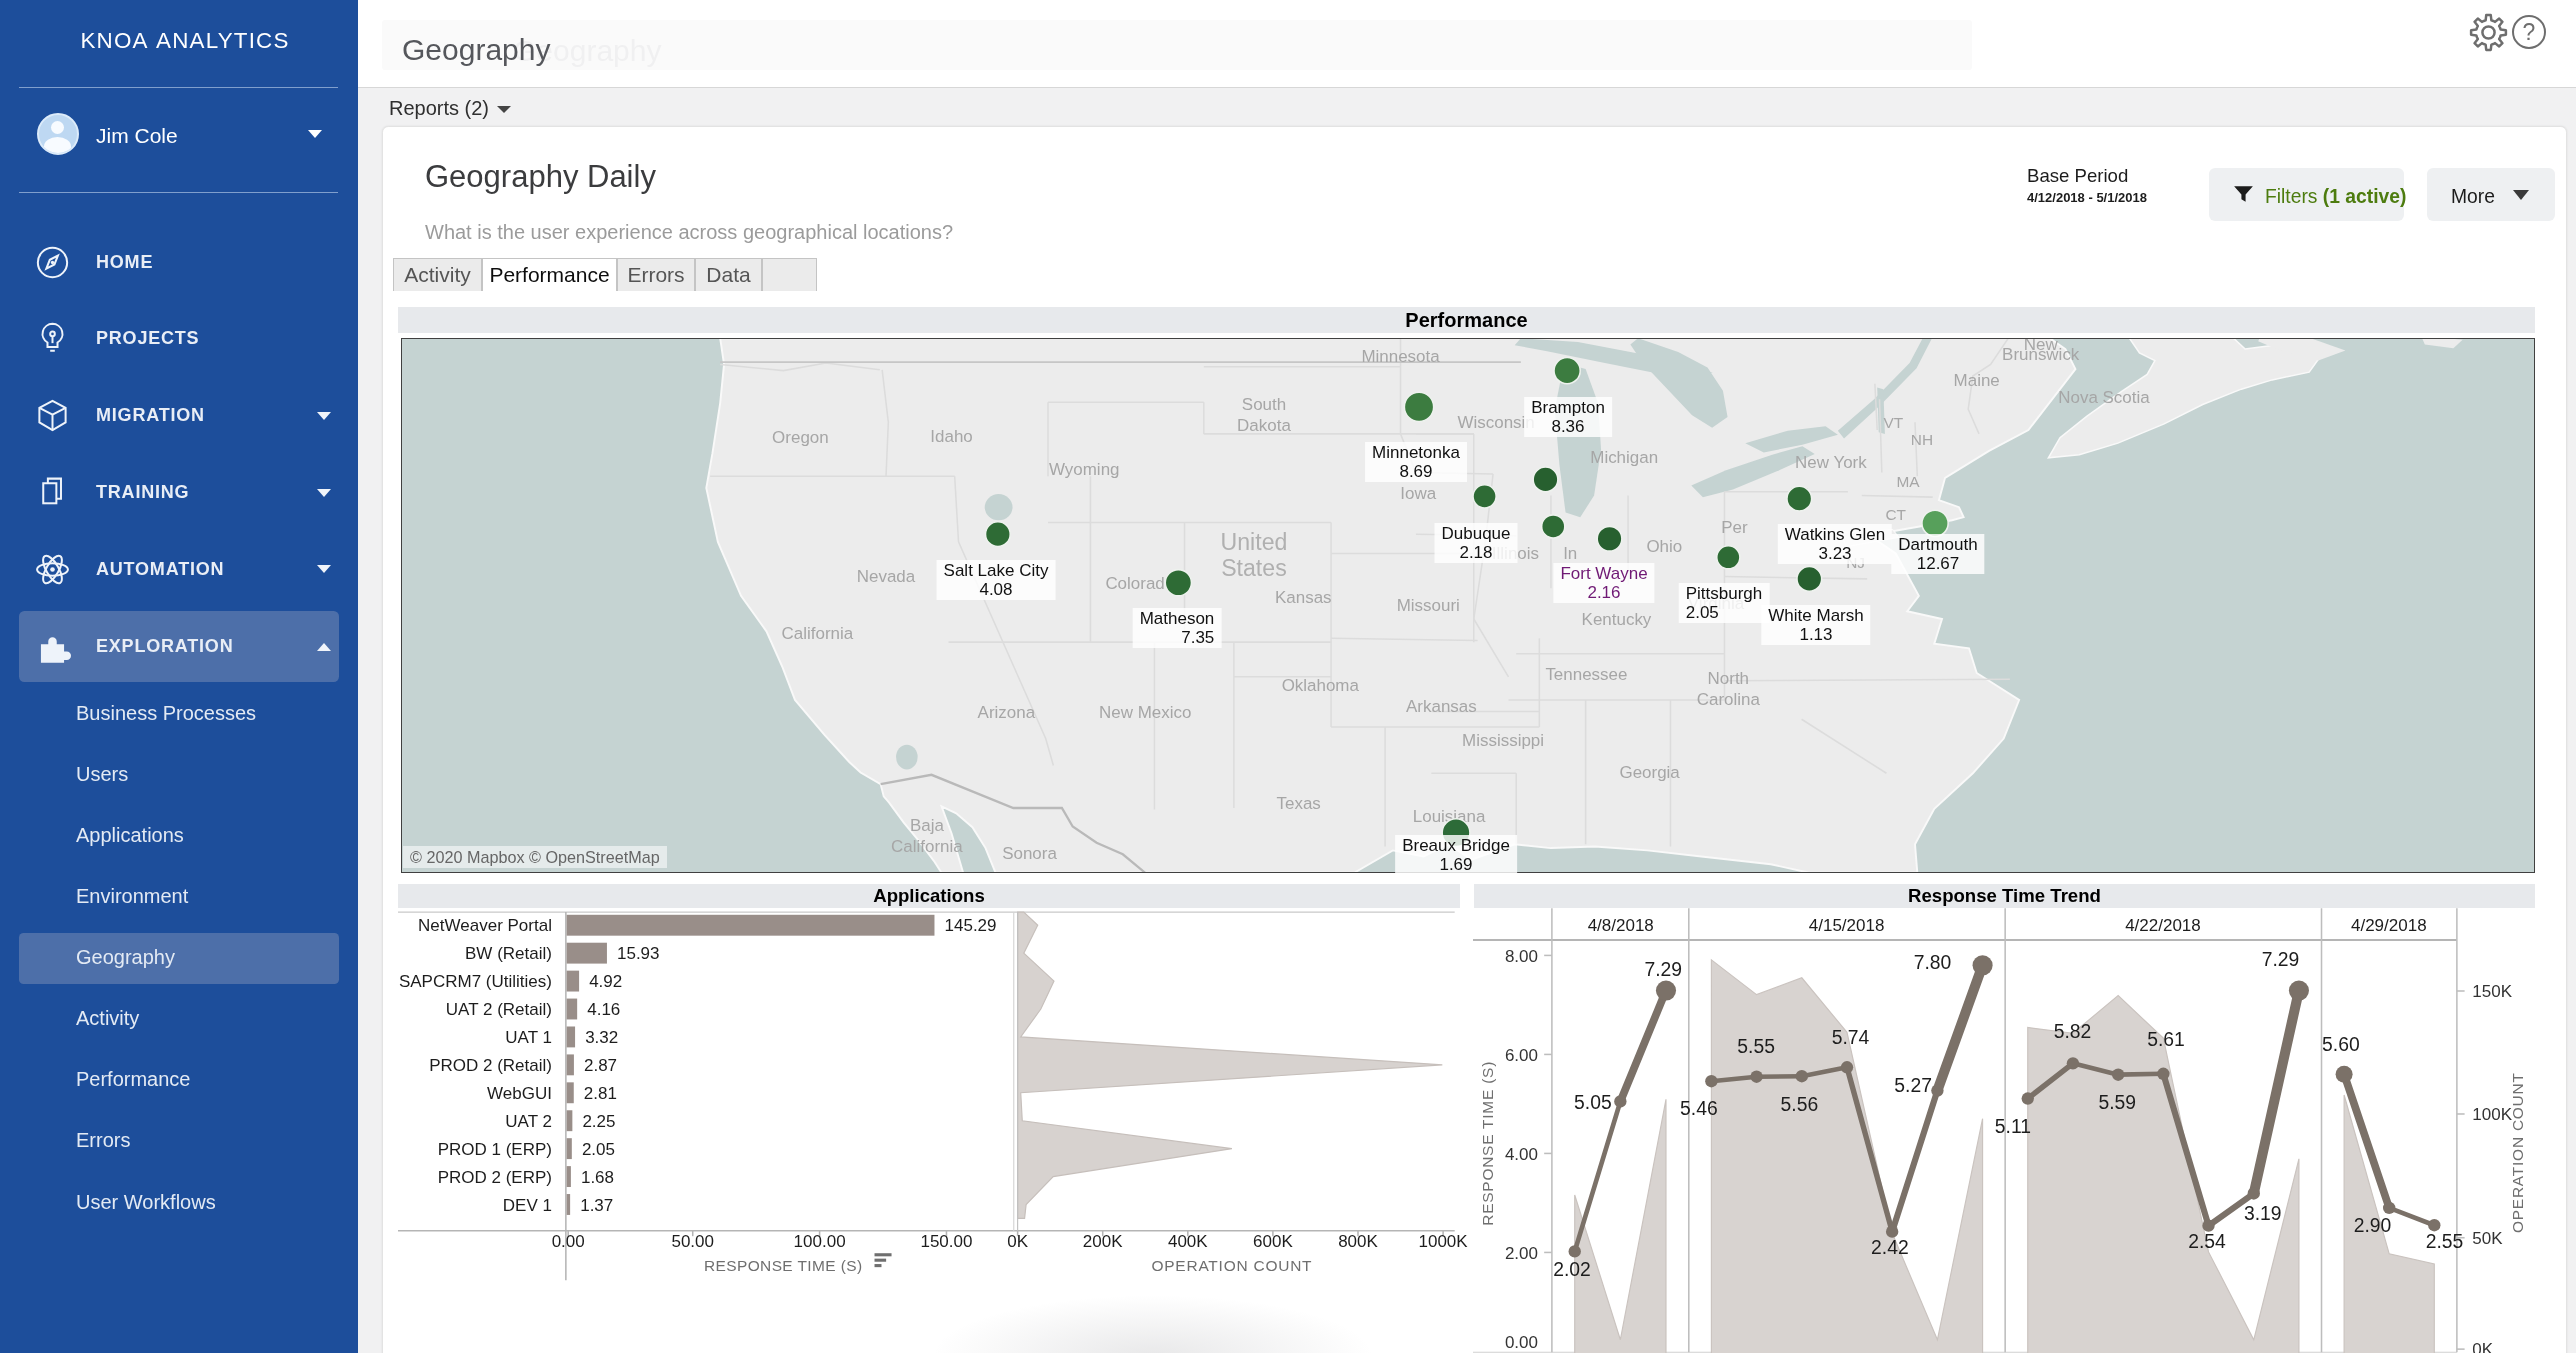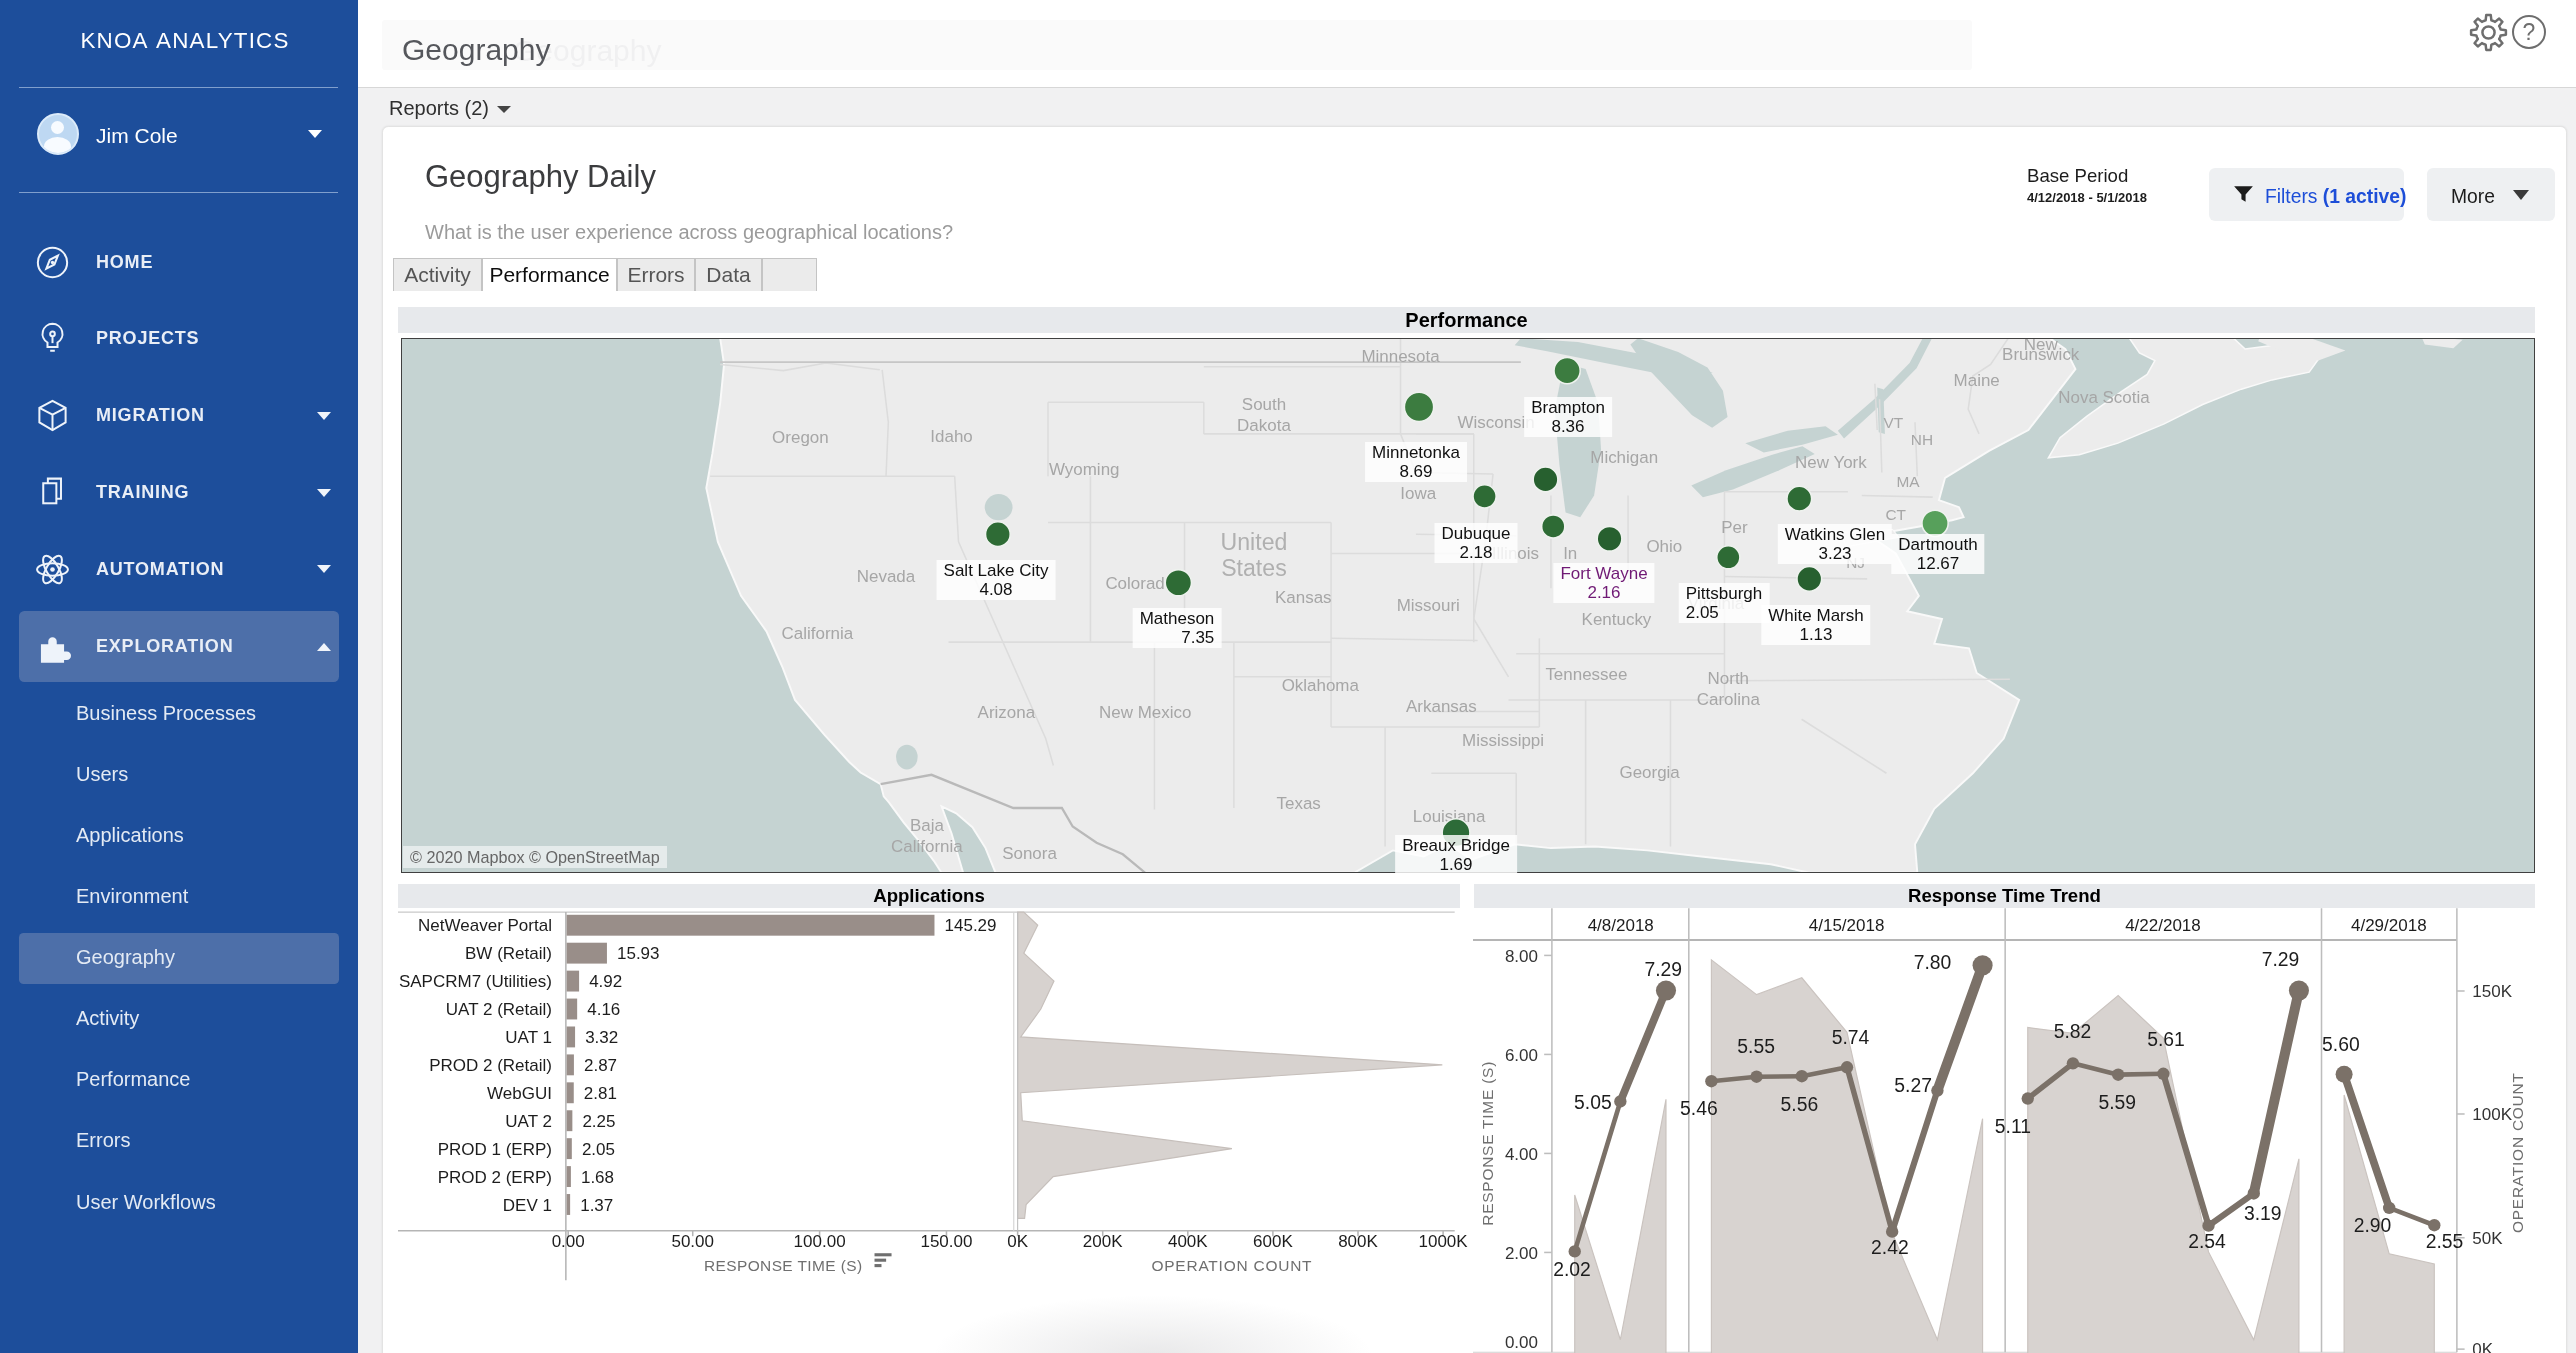--- a/index.html
+++ b/index.html
@@ -81,21 +81,21 @@
 <div class="abs" style="left:497px;top:106px;width:0;height:0;border-left:7px solid transparent;border-right:7px solid transparent;border-top:7.7px solid #444;"></div>
 <div class="abs" style="left:382px;top:126px;width:2185px;height:1238px;background:#fff;border:0.8px solid #e3e3e3;border-radius:6.2px;box-shadow:0 0.8px 2.3px rgba(0,0,0,0.08);"></div>
 <div class="abs" style="left:425px;top:159px;color:#3b3c3e;font-size:31px;">Geography Daily</div>
 <div class="abs" style="left:425px;top:221px;color:#9b9b9b;font-size:20px;">What is the user experience across geographical locations?</div>
 <div class="abs" style="left:2027px;top:165px;color:#1c1c1c;font-size:18.6px;">Base Period</div>
 <div class="abs" style="left:2027px;top:190px;color:#1c1c1c;font-size:13px;font-weight:bold;">4/12/2018 - 5/1/2018</div>
 <div class="abs" style="left:2209px;top:168px;width:195px;height:53px;background:#eef0f2;border-radius:6.2px;"></div>
 <svg class="abs" style="left:2231px;top:182px" width="25" height="25" viewBox="0 0 24 24">
       <path fill="#1c1c1c" d="M3 4 h18 l-7 8 v7 l-4 -2.5 v-4.5 Z"></path>
     </svg>
-<div class="abs" style="left:2265px;top:186px;color:#1d4ed8;font-size:19.3px;">Filters <b>(1 active)</b></div>
+<div class="abs" style="left:2265px;top:186px;color:#4d7c0f;font-size:19.3px;">Filters <b>(1 active)</b></div>
 <div class="abs" style="left:2427px;top:168px;width:128px;height:53px;background:#eef0f2;border-radius:6.2px;"></div>
 <div class="abs" style="left:2451px;top:186px;color:#1c1c1c;font-size:19.3px;">More</div>
 <div class="abs" style="left:2513px;top:190px;width:0;height:0;border-left:8.5px solid transparent;border-right:8.5px solid transparent;border-top:10px solid #3a3a3a;"></div>
 <div class="abs" style="left:393px;top:258px;width:89px;height:32.5px;background:#ebebeb;border:0.8px solid #c4c4c4;border-bottom:0.8px solid #c4c4c4;border-bottom:none;color:#555;font-size:21px;text-align:center;line-height:32.5px;">Activity</div>
 <div class="abs" style="left:482px;top:258px;width:135px;height:32.5px;background:#ffffff;border:0.8px solid #c4c4c4;border-bottom:none;color:#0d0d0d;font-size:21px;text-align:center;line-height:32.5px;">Performance</div>
 <div class="abs" style="left:617px;top:258px;width:78px;height:32.5px;background:#ebebeb;border:0.8px solid #c4c4c4;border-bottom:0.8px solid #c4c4c4;border-bottom:none;color:#555;font-size:21px;text-align:center;line-height:32.5px;">Errors</div>
 <div class="abs" style="left:695px;top:258px;width:67px;height:32.5px;background:#ebebeb;border:0.8px solid #c4c4c4;border-bottom:0.8px solid #c4c4c4;border-bottom:none;color:#555;font-size:21px;text-align:center;line-height:32.5px;">Data</div>
 <div class="abs" style="left:762px;top:258px;width:55px;height:32.5px;background:#ebebeb;border:0.8px solid #c4c4c4;border-bottom:0.8px solid #c4c4c4;border-bottom:none;color:#555;font-size:21px;text-align:center;line-height:32.5px;"></div>
 <div class="tbar" style="left:398px;top:307px;width:2137px;height:26px;line-height:26px;font-size:20px;">Performance</div>
 <svg class="abs" style="left:401px;top:338px;border:1.9px solid #404040;background:#c5d3d2;" width="2134" height="535" viewBox="0 0 2759 691">

